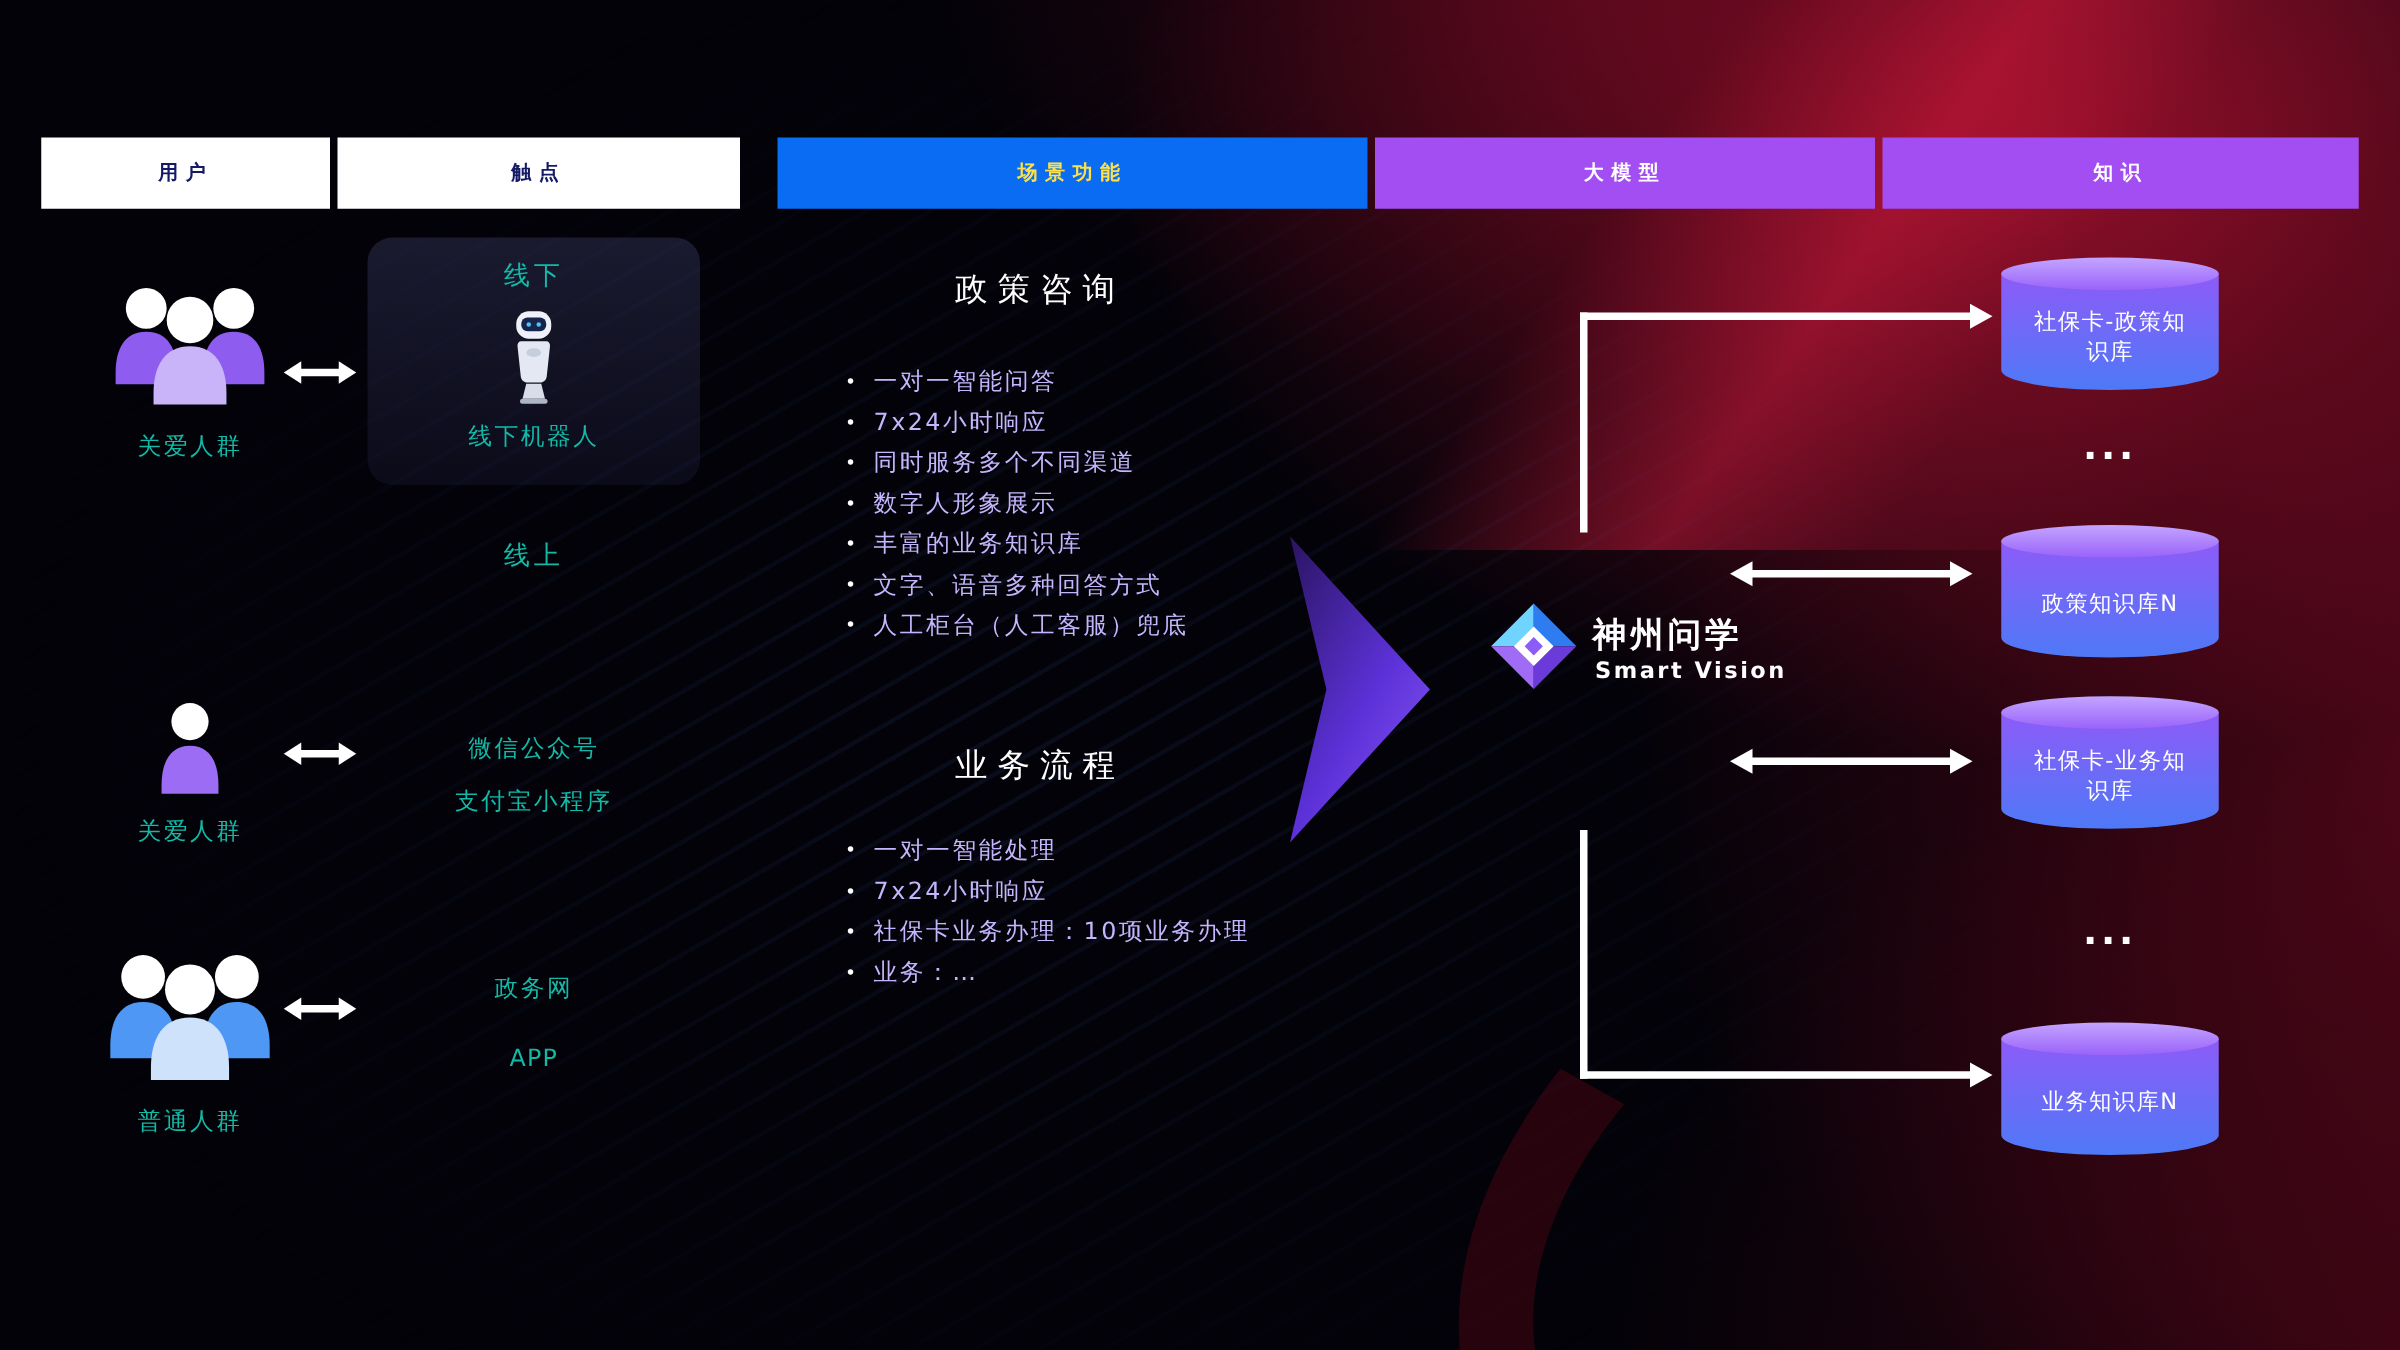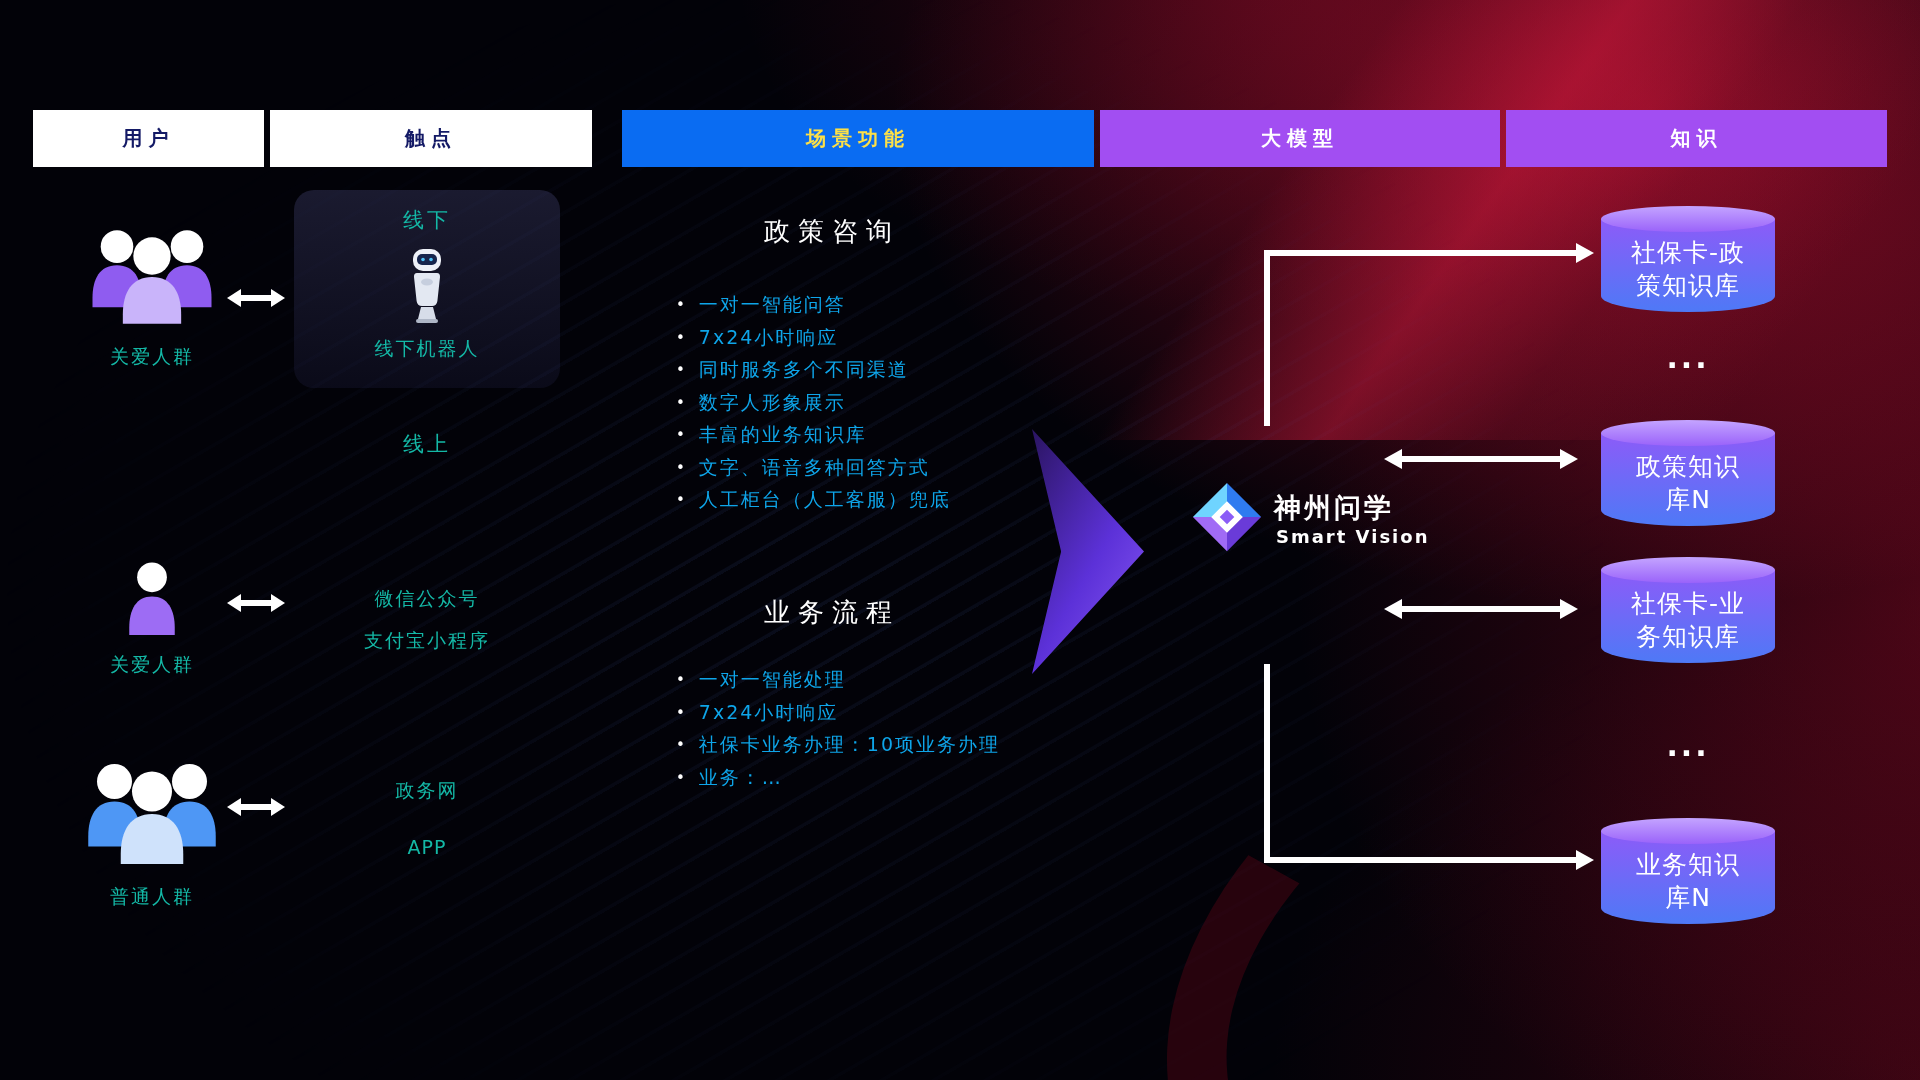--- a/index.html
+++ b/index.html
@@ -19,40 +19,40 @@
     background:linear-gradient(125deg,transparent 30%,rgba(240,30,70,.42) 47%,rgba(240,30,70,.12) 60%,transparent 76%);}
   .streaks{position:absolute;inset:0;
     background:repeating-linear-gradient(150deg, rgba(110,150,255,0) 0 22px, rgba(110,150,255,.08) 23px 26px);
     -webkit-mask-image:radial-gradient(1000px 760px at 42% 55%, #000 0%, transparent 82%);
             mask-image:radial-gradient(1000px 760px at 42% 55%, #000 0%, transparent 82%);}
   .swoosh{position:absolute;left:1150px;top:560px;width:1200px;height:640px;border-radius:50%;
     border:60px solid transparent;border-bottom-color:rgba(155,10,34,.5);border-left-color:rgba(120,8,26,.32);
     transform:rotate(-16deg);}
   
   .headers{position:absolute;left:33px;top:110px;width:1854px;height:57px;display:flex;gap:6px;}
-  .hdr{display:flex;align-items:center;justify-content:center;font-size:20px;font-weight:600;letter-spacing:6px;}
+  .hdr{display:flex;align-items:center;justify-content:center;font-size:16px;font-weight:600;letter-spacing:6px;}
   .hdr-white{background:#ffffff;color:#141a66;}
   .hdr-blue{background:#0a6cf2;color:#fde047;margin-left:24px;}
   .hdr-purple{background:#a24ef2;color:#fff;}
   .w1{flex:0 0 231px;} .w2{flex:0 0 322px;} .w3{flex:0 0 472px;} .w4{flex:0 0 400px;} .w5{flex:1;}
   
   .lbl{position:absolute;text-align:center;font-size:19px;letter-spacing:2px;color:#14b8a6;}
   .abs{position:absolute;}
   
   .sarrow{position:absolute;width:58px;height:20px;}
   .sarrow .bar{position:absolute;left:9px;right:9px;top:7px;height:6px;background:#fff;}
   .sarrow .hl{position:absolute;left:0;top:1px;width:0;height:0;border-top:9px solid transparent;border-bottom:9px solid transparent;border-right:14px solid #fff;}
   .sarrow .hr{position:absolute;right:0;top:1px;width:0;height:0;border-top:9px solid transparent;border-bottom:9px solid transparent;border-left:14px solid #fff;}
   
   .card{position:absolute;left:294px;top:190px;width:266px;height:198px;border-radius:20px;
     background:linear-gradient(180deg,rgba(96,96,160,.26),rgba(44,44,92,.20));}
   
   .scn-title{position:absolute;width:340px;text-align:center;font-size:26px;letter-spacing:8px;color:#fff;font-weight:500;}
   .scn-list{position:absolute;left:676px;margin:0;padding:0;list-style:none;}
-  .scn-list li{height:32.5px;display:flex;align-items:center;font-size:19px;letter-spacing:2px;color:#0ea5e9;}
+  .scn-list li{height:32.5px;display:flex;align-items:center;font-size:19px;letter-spacing:2px;color:#c4b5fd;}
   .scn-list li::before{content:"•";font-size:15px;margin-right:12px;color:#fff;}
   
   .parrow{position:absolute;left:1032px;top:429px;width:112px;height:245px;
     background:linear-gradient(120deg,#2a1460,#5c31d8 55%,#8b5cf6);
     clip-path:polygon(0 0, 100% 50%, 0 100%, 26% 50%);}
   
   .logo-svg{position:absolute;left:1188px;top:478px;width:78px;height:78px;}
   .model-name{position:absolute;left:1274px;top:490px;font-size:27px;font-weight:700;letter-spacing:3px;}
   .model-sub{position:absolute;left:1276px;top:526px;font-size:18px;letter-spacing:2px;font-weight:600;}
   
@@ -60,21 +60,21 @@
   .head-r{position:absolute;width:0;height:0;border-top:10px solid transparent;border-bottom:10px solid transparent;border-left:18px solid #fff;}
   .head-l{position:absolute;width:0;height:0;border-top:10px solid transparent;border-bottom:10px solid transparent;border-right:18px solid #fff;}
   
   .db{position:absolute;left:1601px;width:174px;height:106px;}
   .db-top{position:absolute;top:0;left:0;right:0;height:26px;border-radius:50%;
     background:linear-gradient(180deg,#c4a4ff,#9a63fa);z-index:2;}
   .db-body{position:absolute;top:13px;left:0;right:0;bottom:0;z-index:1;
     background:linear-gradient(180deg,#8d5bf8 0%,#4e79f6 100%);
     border-radius:0 0 50% 50% / 0 0 16px 16px;
     display:flex;align-items:center;justify-content:center;text-align:center;
-    font-size:25px;line-height:1.3;padding:12px 24px 4px;letter-spacing:1px;}
+    font-size:18px;line-height:1.3;padding:12px 24px 4px;letter-spacing:1px;}
   .dots{position:absolute;left:1601px;width:174px;text-align:center;font-size:30px;font-weight:700;letter-spacing:3px;color:#fff;}
 </style>
 </head>
 <body>
 
 <div class="stage">
 
   <div class="bg-red"></div>
   <div class="red-beam"></div>
   <div class="streaks"></div>

